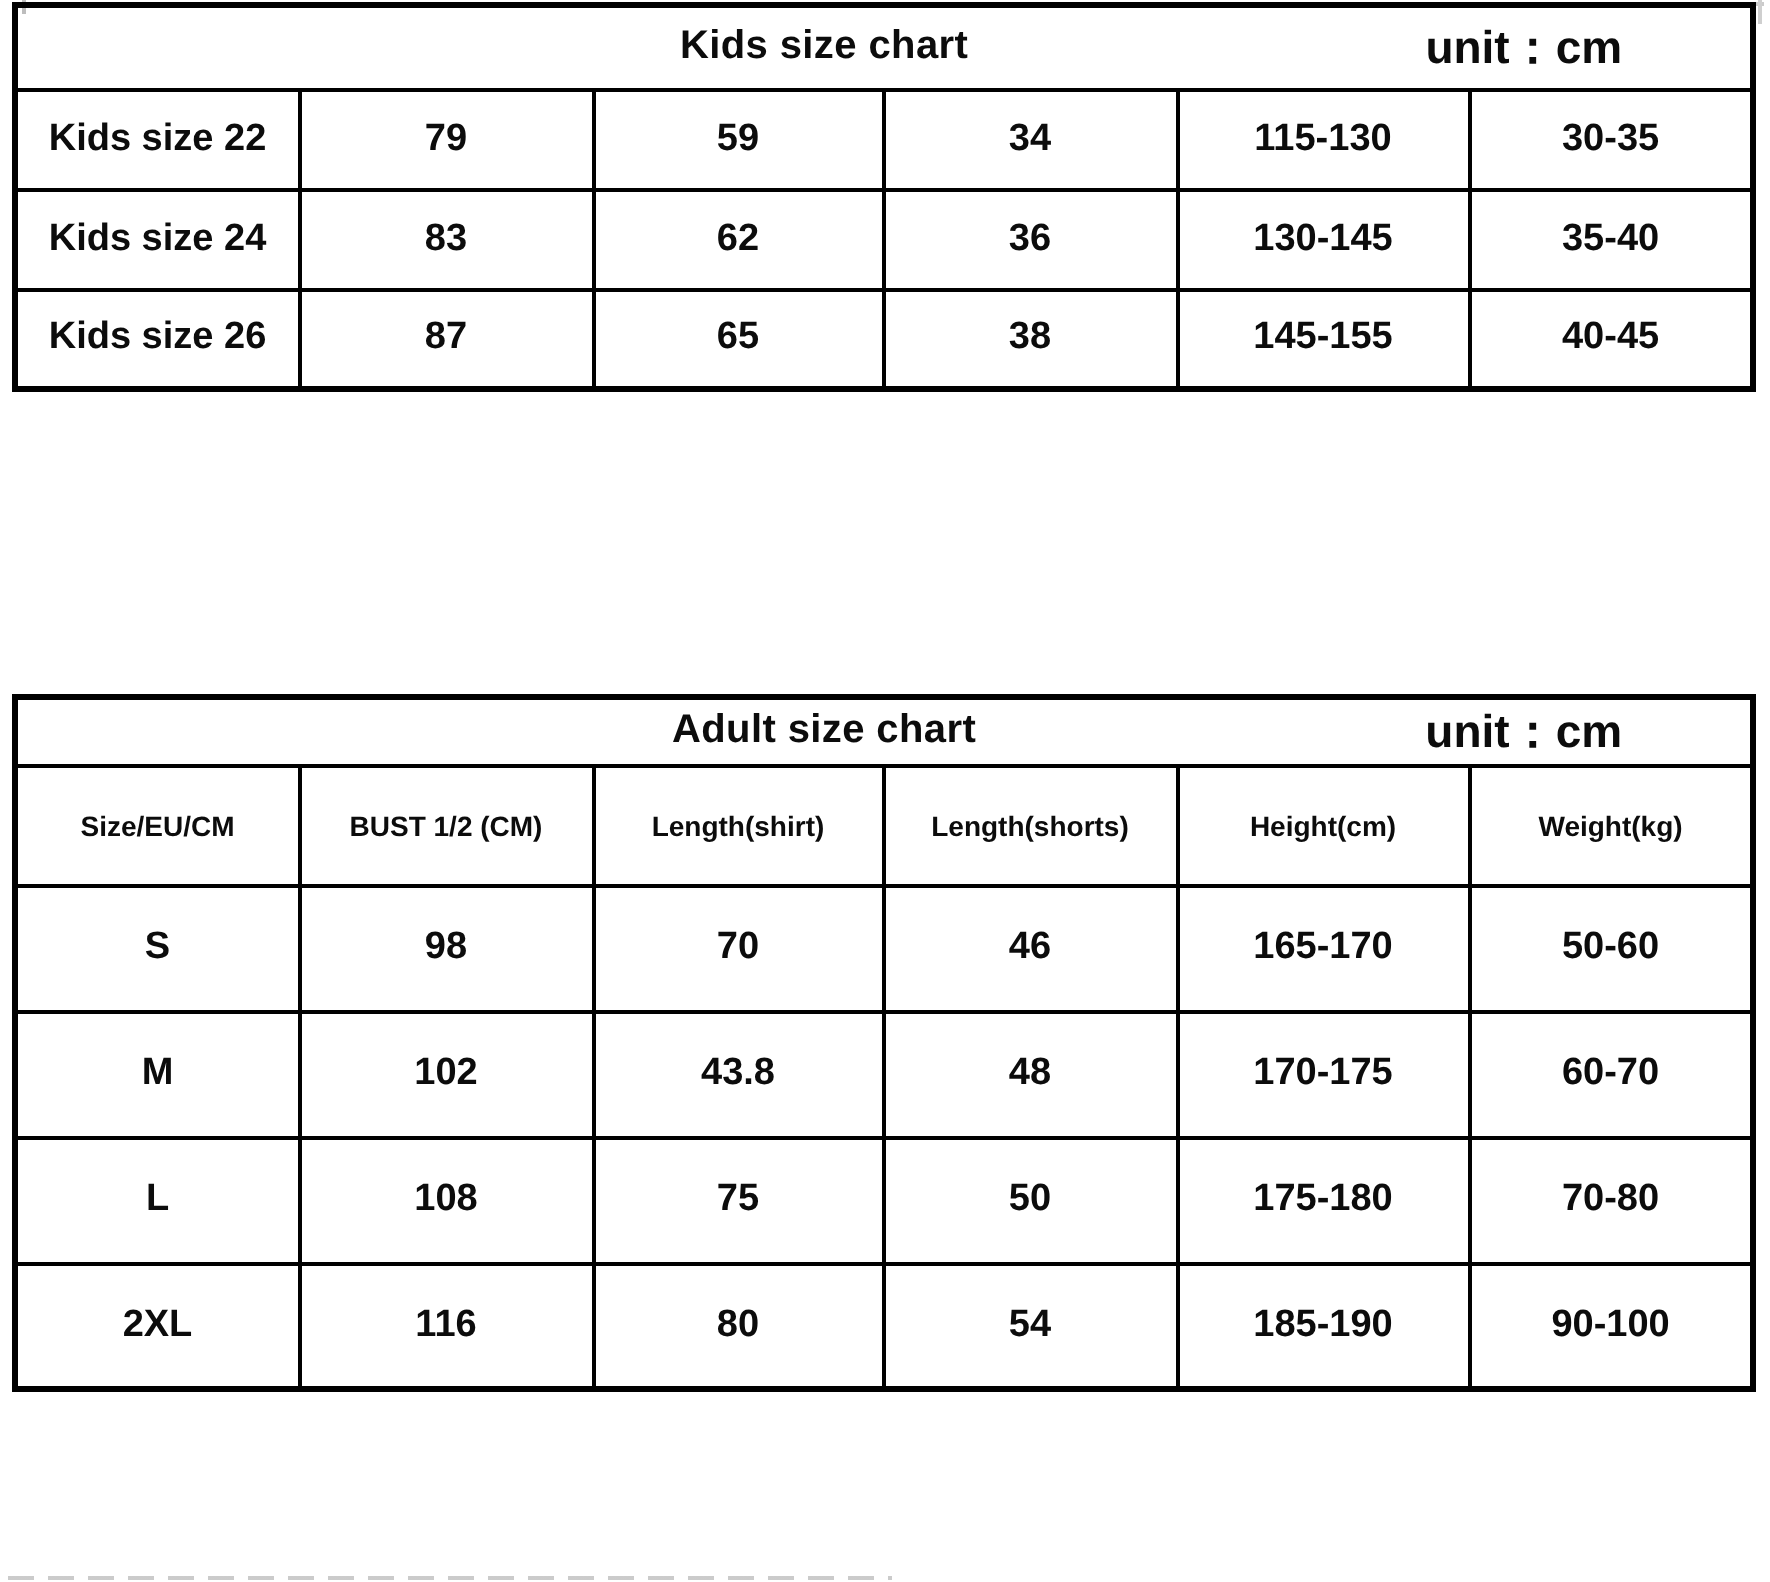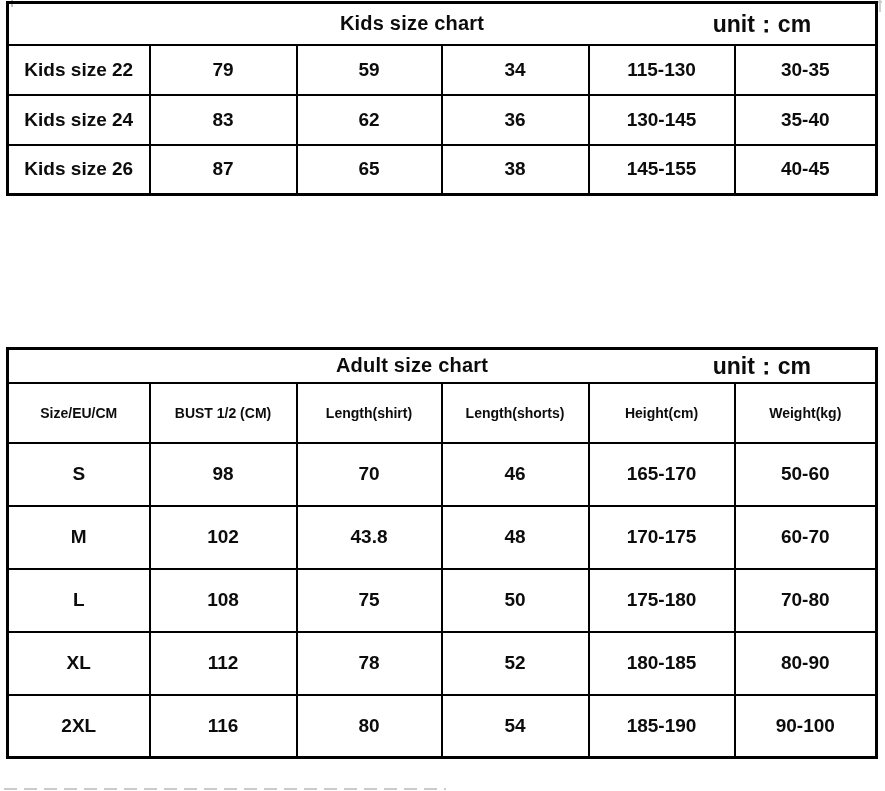--- a/index.html
+++ b/index.html
@@ -162,28 +162,20 @@
       </tr>
       <tr class="data-row">
         <td><span>L</span></td>
         <td><span>108</span></td>
         <td><span>75</span></td>
         <td><span>50</span></td>
         <td><span>175-180</span></td>
         <td><span>70-80</span></td>
       </tr>
       <tr class="data-row">
-        <td><span>XL</span></td>
-        <td><span>112</span></td>
-        <td><span>78</span></td>
-        <td><span>52</span></td>
-        <td><span>180-185</span></td>
-        <td><span>80-90</span></td>
-      </tr>
-      <tr class="data-row">
         <td><span>2XL</span></td>
         <td><span>116</span></td>
         <td><span>80</span></td>
         <td><span>54</span></td>
         <td><span>185-190</span></td>
         <td><span>90-100</span></td>
       </tr>
     </tbody>
 </table>
 

